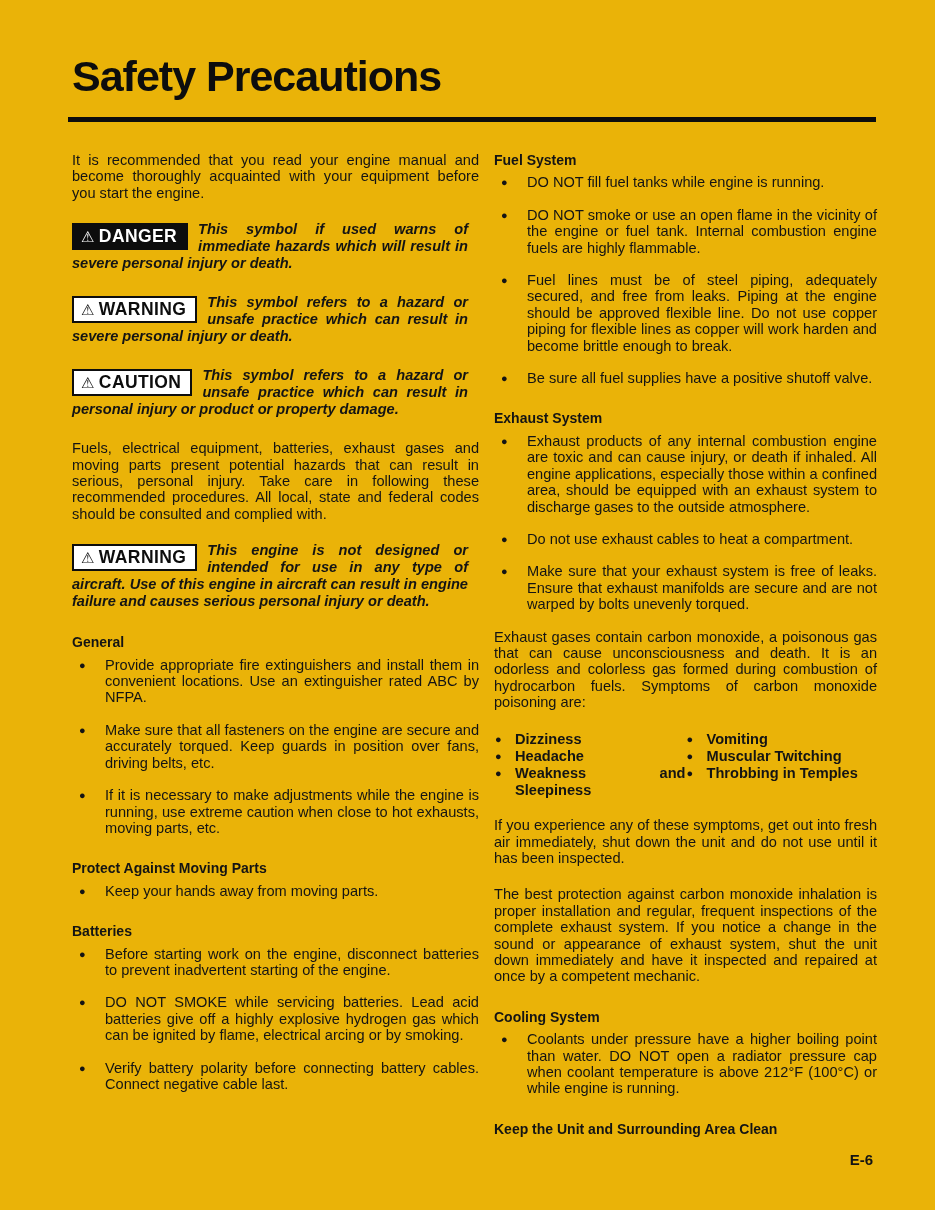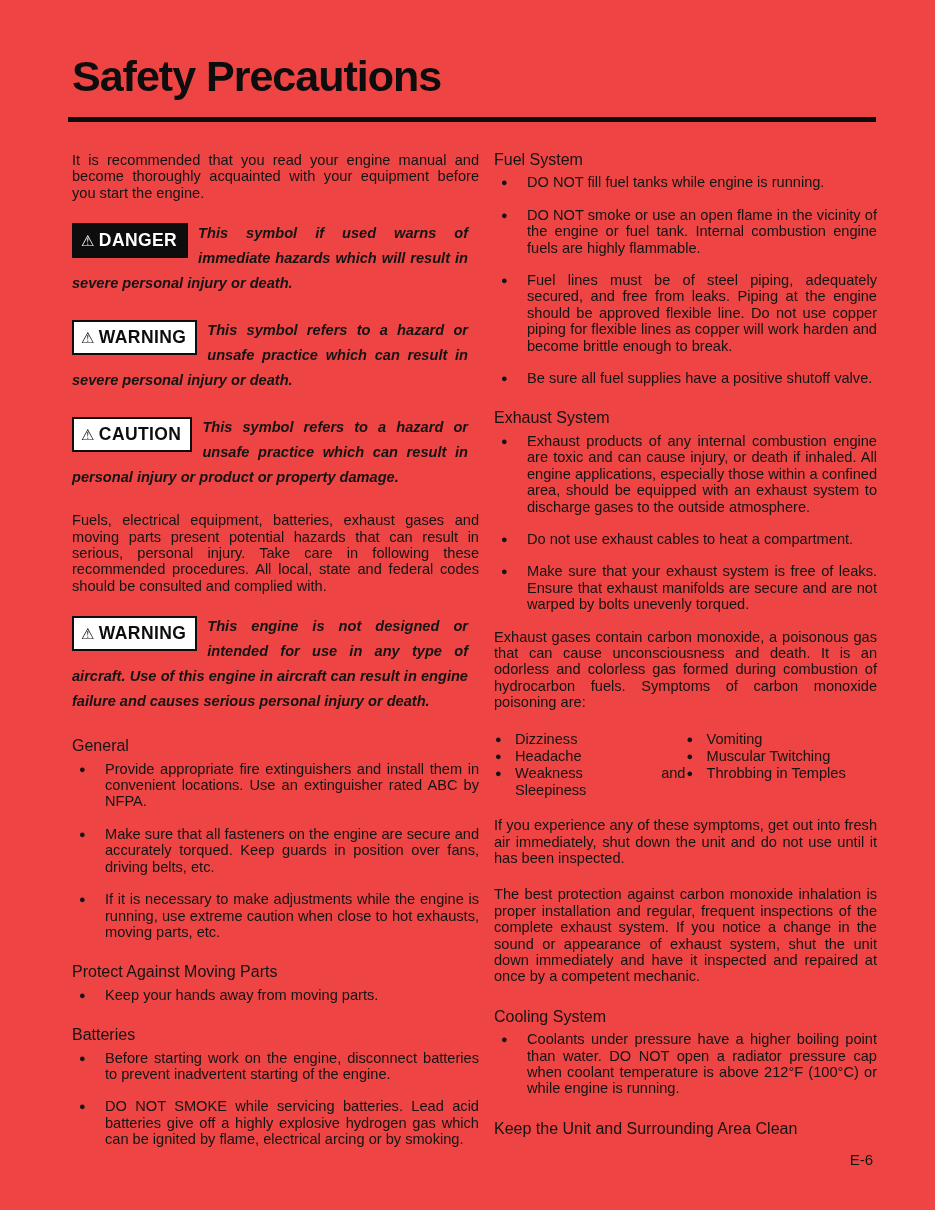--- a/index.html
+++ b/index.html
@@ -1,20 +1,20 @@
 <!DOCTYPE html>
 <html><head>
 <meta charset="utf-8">
 <style>
   html, body { margin: 0; padding: 0; background: #e8e8e8; }
   .page {
     position: relative;
     width: 935px;
     height: 1210px;
-    background: #ef4444;
+    background: #eab308;
     font-family: "Liberation Sans", "DejaVu Sans", sans-serif;
     color: #141414;
     overflow: hidden;
   }
   .page-title {
     position: absolute;
     top: 52px;
     left: 72px;
     margin: 0;
     font-size: 43px;
@@ -41,71 +41,71 @@
   .col-right { left: 494px; width: 383px; }
 
   .para { margin: 0 0 20px 0; }
 
   
   .alert {
     margin: 0 11px 22px 0;
     font-weight: bold;
     font-style: italic;
     text-align: justify;
-    line-height: 25px;
+    line-height: 17px;
   }
   .alert-label {
     float: left;
     margin: 2px 10px 3px 0;
     padding: 3px 9px 3px 7px;
     font-style: normal;
     font-weight: bold;
     font-size: 17.5px;
     letter-spacing: 0.4px;
     white-space: nowrap;
     border: 2.5px solid #0d0d0d;
     background: #fff;
     color: #0d0d0d;
   }
   .alert-label.solid { background: #0d0d0d; color: #fff; }
   .alert-label .tri { font-size: 15px; margin-right: 4px; font-style: normal; }
 
   
   .sec-heading {
     margin: 24px 0 6px 0;
-    font-size: 16px;
-    font-weight: normal;
+    font-size: 14px;
+    font-weight: bold;
     text-align: left;
   }
   .sec-heading.first { margin-top: 0; }
   ul.bullets { list-style: none; margin: 0; padding: 0; }
   ul.bullets > li {
     position: relative;
     padding-left: 33px;
     margin: 0 0 16px 0;
   }
   ul.bullets > li::before {
     content: "\25CF";
     position: absolute;
     left: 7px;
     top: 0;
     font-size: 11px;
   }
   
-  .symptoms { display: flex; margin: 4px 0 18px 0; }
+  .symptoms { display: flex; margin: 4px 0 18px 0; font-weight: bold; }
   .symptoms ul.bullets { flex: 1; }
   .symptoms ul.bullets > li { margin-bottom: 1px; padding-left: 21px; }
   .symptoms ul.bullets > li::before { left: 1px; }
 
   .page-number {
     position: absolute;
     right: 62px;
     bottom: 42px;
     font-size: 15px;
-    font-weight: normal;
+    font-weight: bold;
   }
 </style>
 </head>
 <body>
 
 <div class="page">
 
   <h1 class="page-title">Safety Precautions</h1>
   <div class="title-rule"></div>
 
@@ -140,20 +140,21 @@
 
     <h2 class="sec-heading">Protect Against Moving Parts</h2>
     <ul class="bullets">
       <li>Keep your hands away from moving parts.</li>
     </ul>
 
     <h2 class="sec-heading">Batteries</h2>
     <ul class="bullets">
       <li>Before starting work on the engine, disconnect batteries to prevent inadvertent starting of the engine.</li>
       <li>DO NOT SMOKE while servicing batteries. Lead acid batteries give off a highly explosive hydrogen gas which can be ignited by flame, electrical arcing or by smoking.</li>
+      <li>Verify battery polarity before connecting battery cables. Connect negative cable last.</li>
     </ul>
 
   </div>
 
   <div class="col col-right">
 
     <h2 class="sec-heading first">Fuel System</h2>
     <ul class="bullets">
       <li>DO NOT fill fuel tanks while engine is running.</li>
       <li>DO NOT smoke or use an open flame in the vicinity of the engine or fuel tank. Internal combustion engine fuels are highly flammable.</li>

